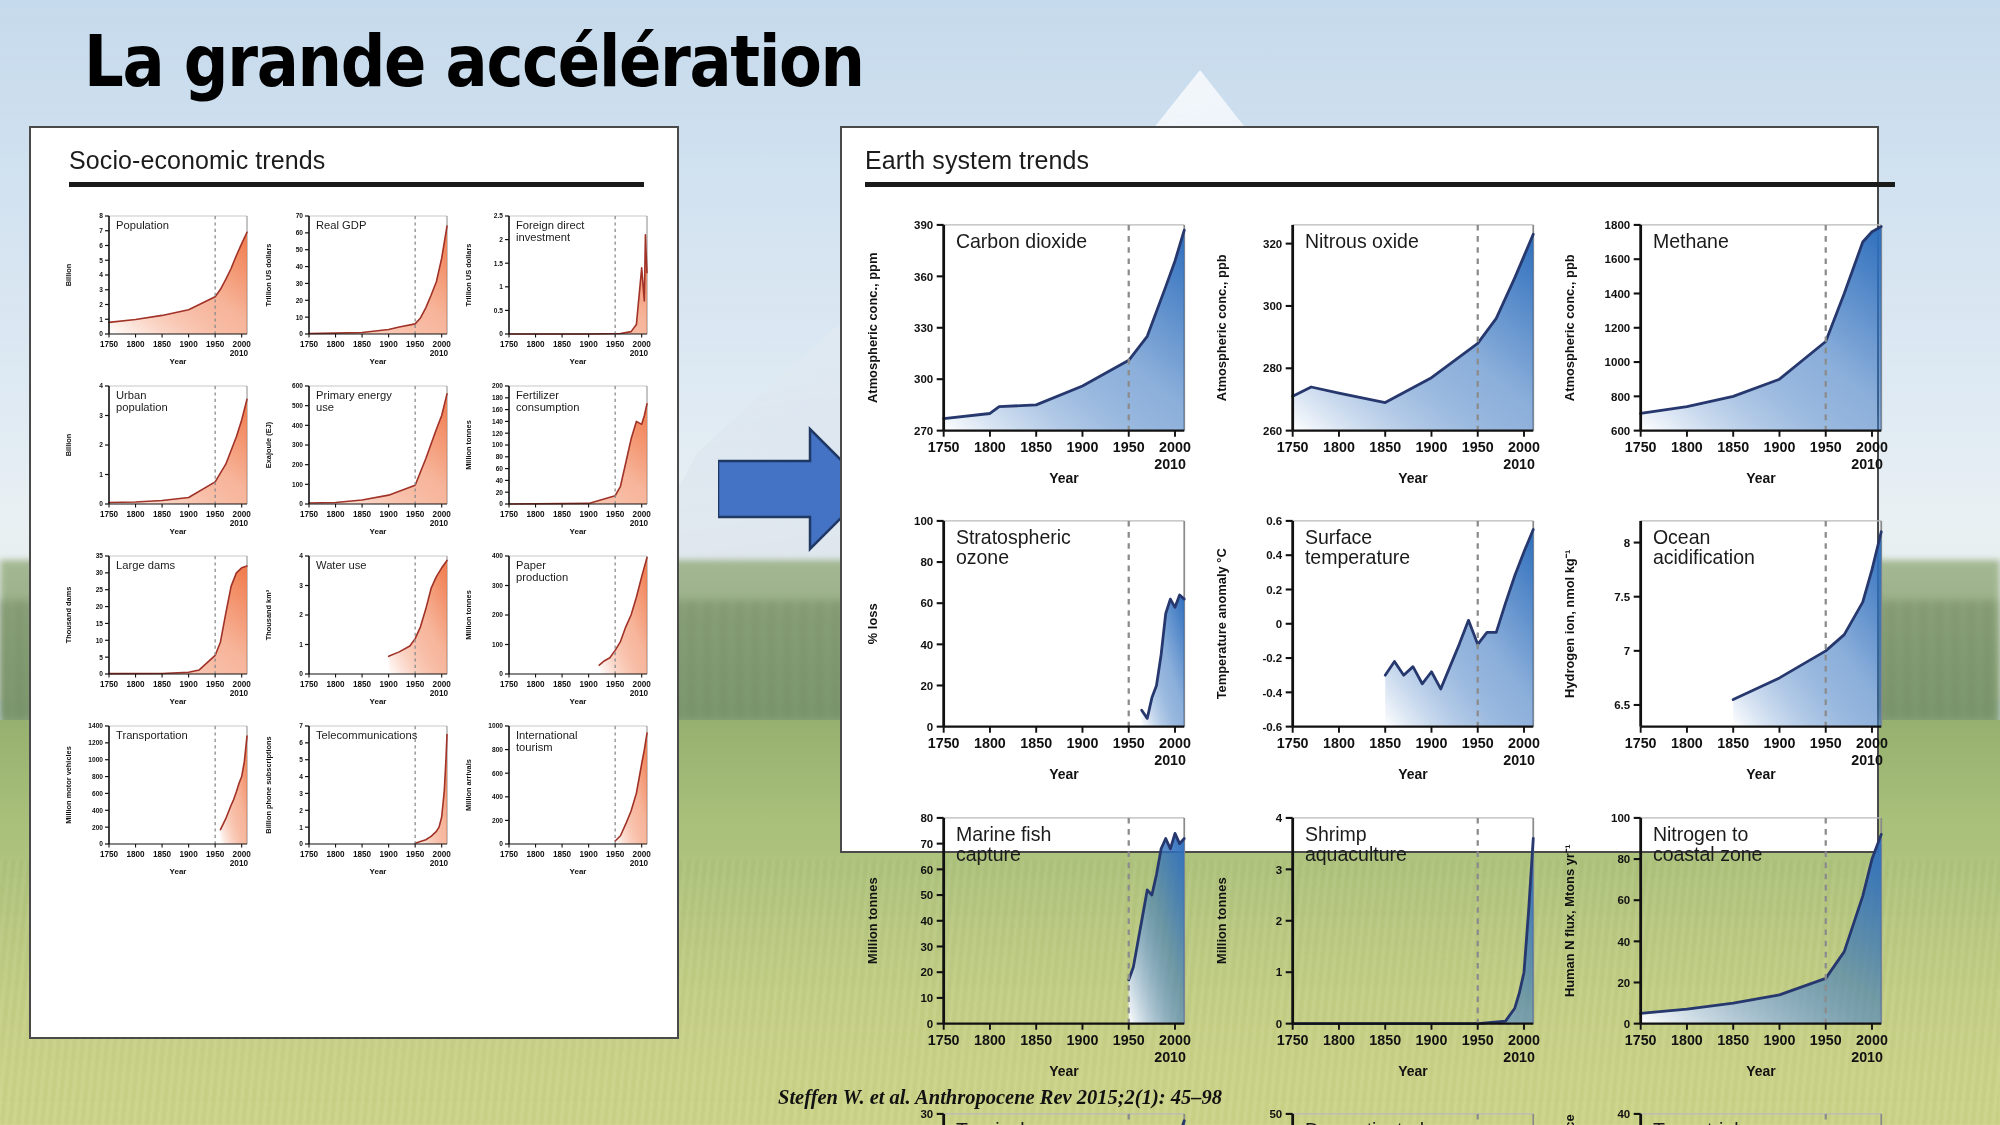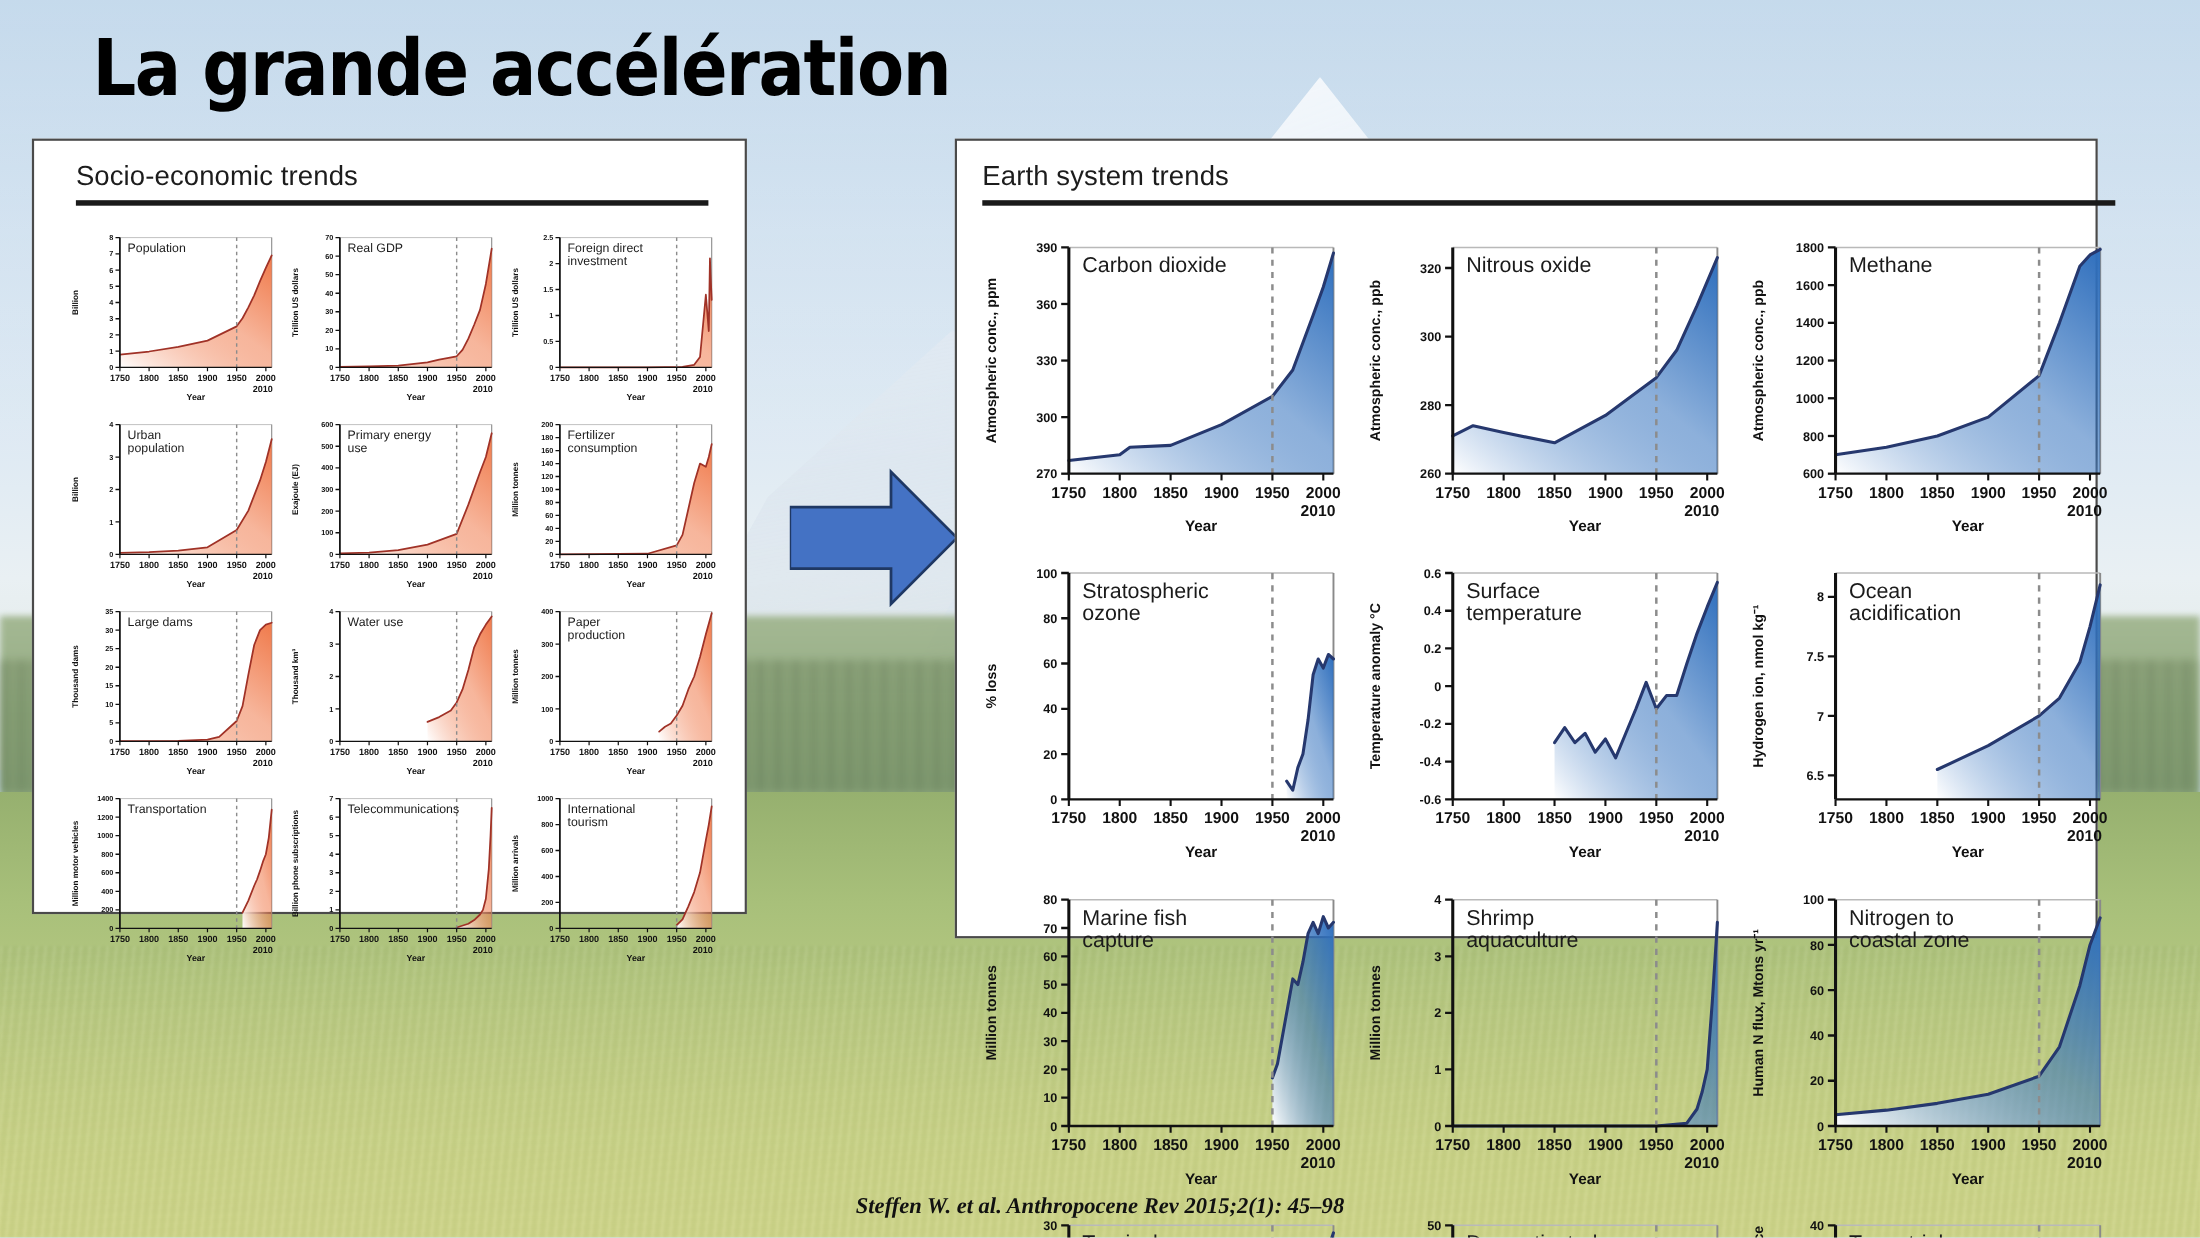--- a/index.html
+++ b/index.html
@@ -44,22 +44,22 @@
   #title{
     position:absolute;left:84px;top:26px;
     font-family:"DejaVu Sans",sans-serif;
     font-weight:bold;font-size:71px;letter-spacing:-1.5px;
     color:#000;line-height:1;white-space:nowrap;
     transform:scaleX(.88);transform-origin:left top;
   }
 
   
   .panel{position:absolute;background:#fff;border:2px solid #4a4a4a;box-sizing:border-box;}
-  #panel-left{left:29px;top:126px;width:650px;height:705px;}
-  #panel-right{left:868px;top:126px;width:1039px;height:727px;}
+  #panel-left{left:29px;top:126px;width:650px;height:913px;}
+  #panel-right{left:840px;top:126px;width:1039px;height:727px;}
   .panel-title{position:absolute;font-family:"Liberation Sans",sans-serif;
     font-size:25px;color:#1c1c1c;letter-spacing:.1px;}
   #panel-left .panel-title{left:38px;top:18px;}
   #panel-right .panel-title{left:23px;top:18px;}
   .panel-rule{position:absolute;height:5px;background:#1a1a1a;}
   #panel-left .panel-rule{left:38px;top:54px;width:575px;}
   #panel-right .panel-rule{left:23px;top:54px;width:1030px;}
 
   .grid{position:absolute;display:grid;}
   #grid-left{left:30px;top:76px;width:600px;height:640px;

